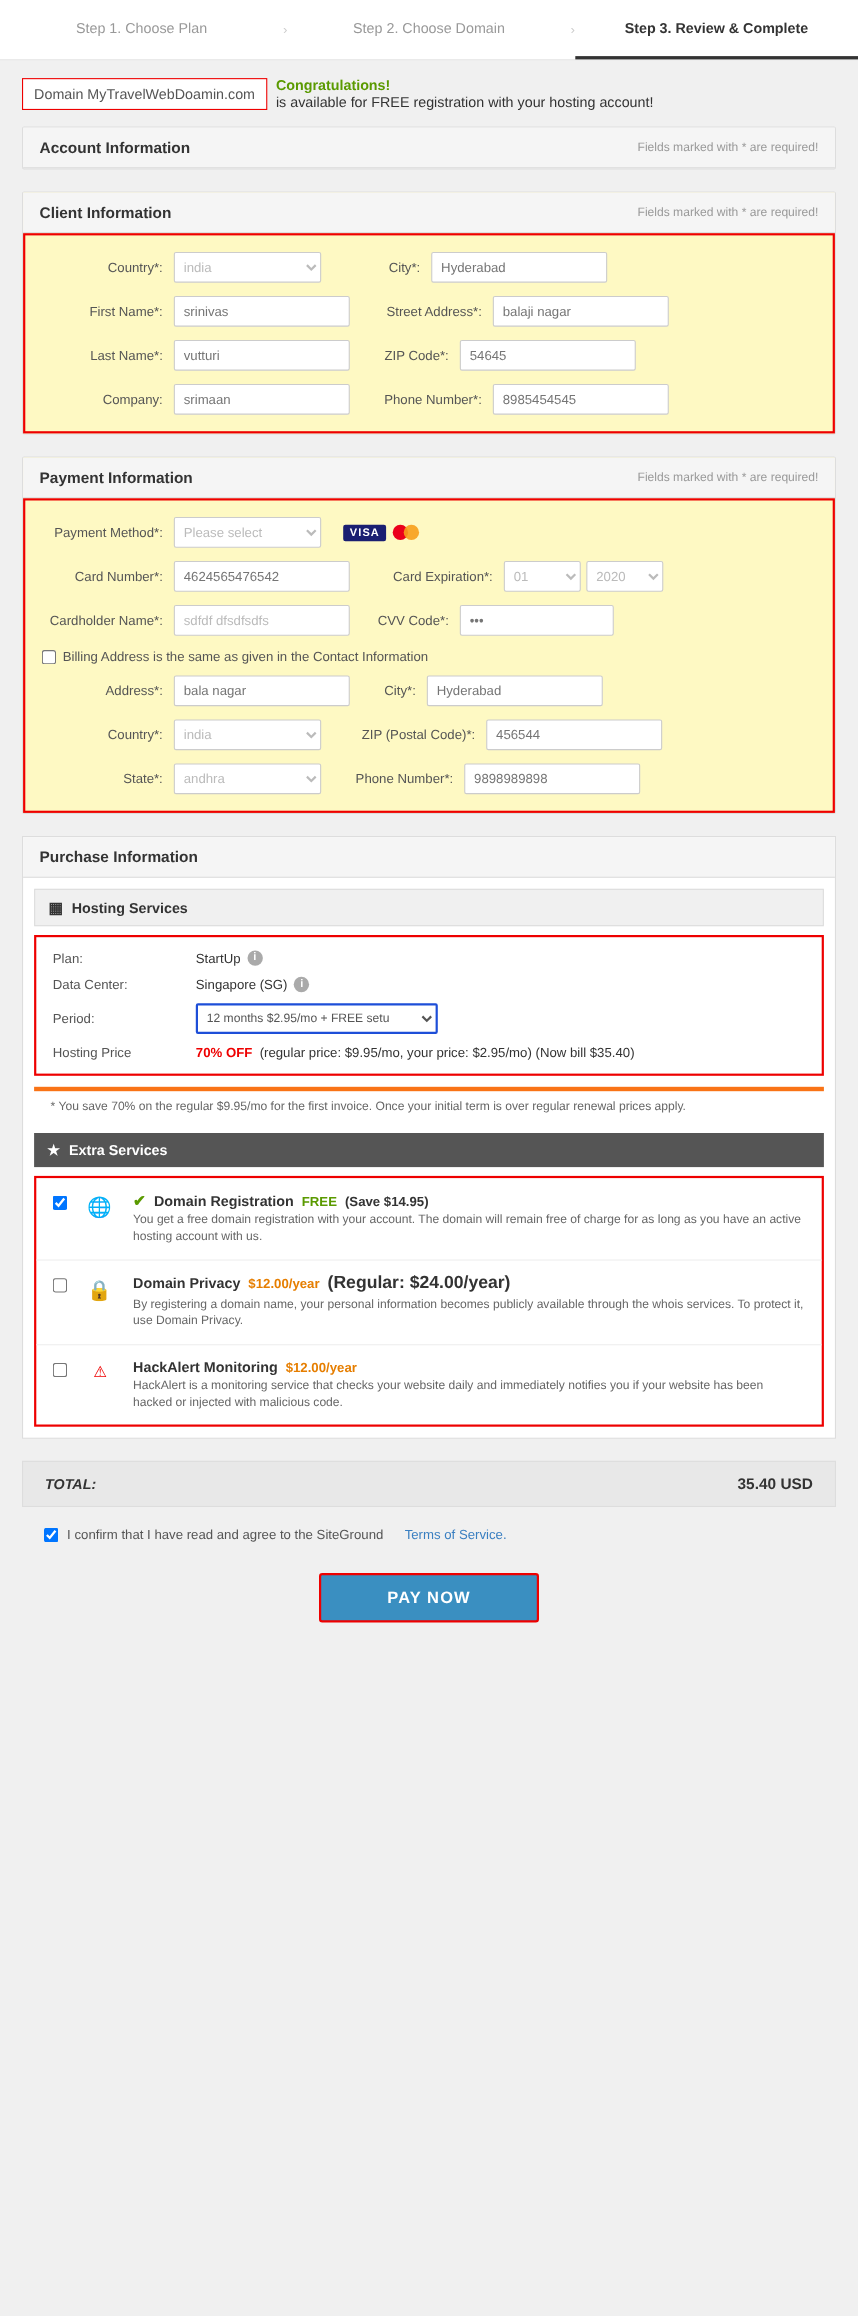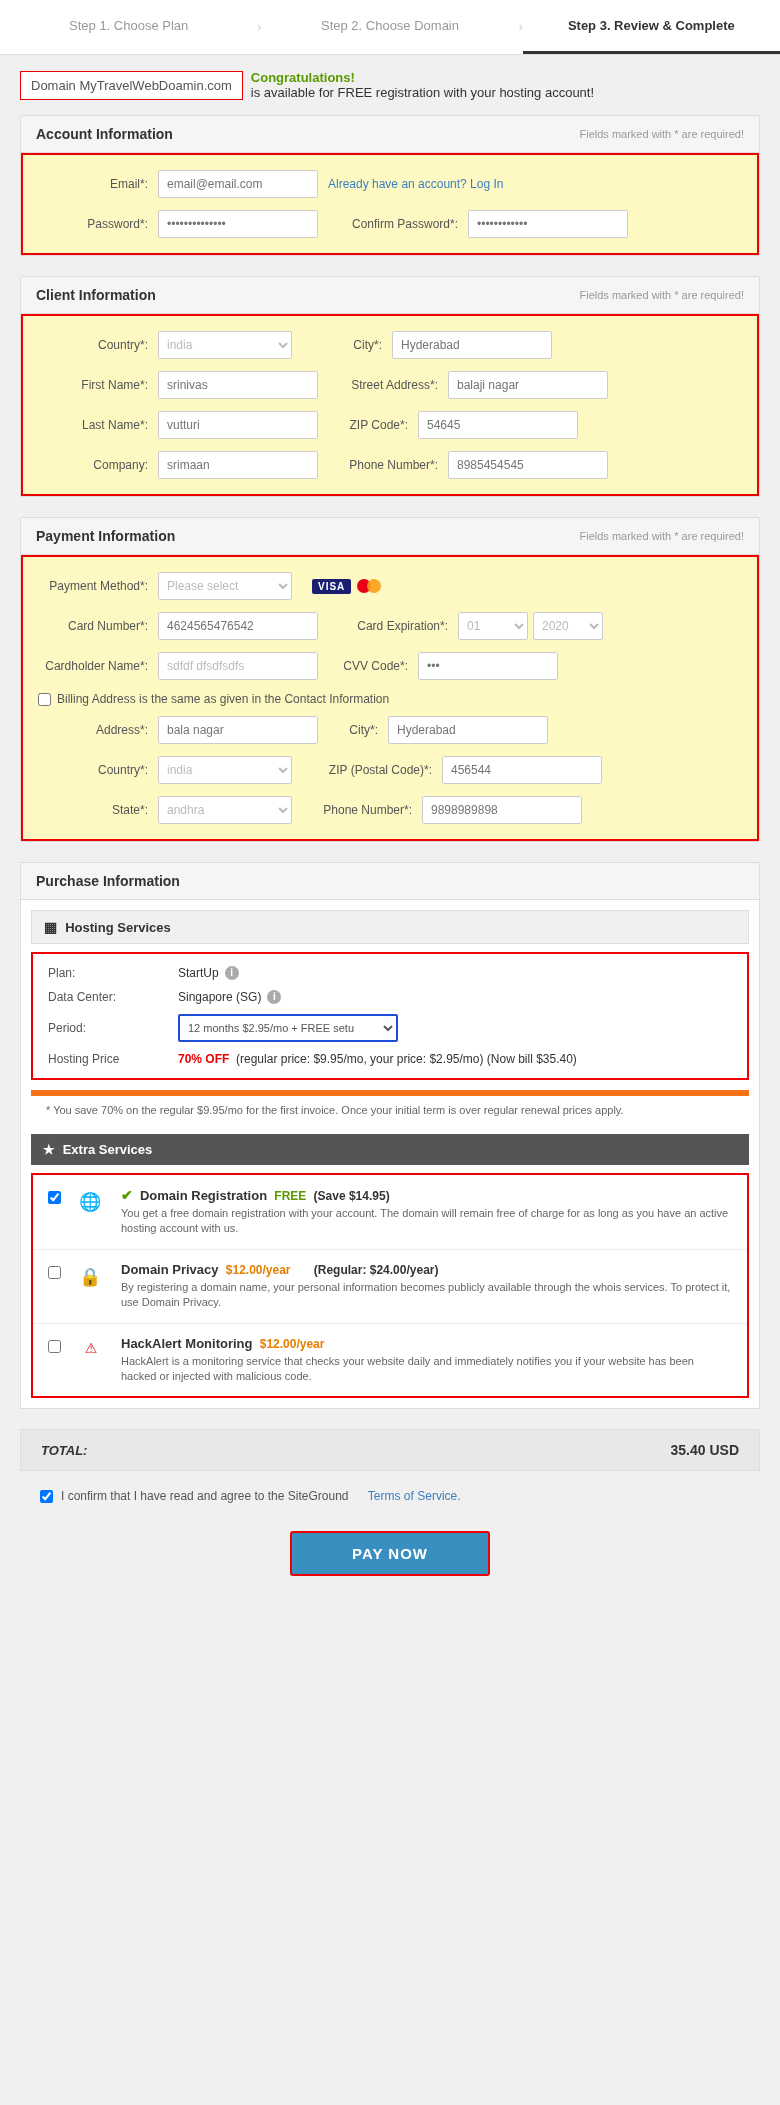--- a/index.html
+++ b/index.html
@@ -291,21 +291,21 @@
       color: #333;
     }
     .discount-badge {
       color: #e00;
       font-weight: bold;
     }
     .savings-note {
       font-size: 11px;
       color: #666;
       padding: 8px 15px;
-      border-top: 6px solid #f97316;
+      border-top: 4px solid #f97316;
     }
 
     
     .extra-header {
       background: #555;
       color: #fff;
       padding: 8px 12px;
       display: flex;
       align-items: center;
       gap: 8px;
@@ -442,33 +442,20 @@
     <div>
       <div class="congrats-text">Congratulations!</div>
       <span class="congrats-desc">is available for FREE registration with your hosting account!</span>
     </div>
   </div>
 
   <div class="panel">
     <div class="panel-header">
       <span class="title">Account Information</span>
       <span class="required-note">Fields marked with * are required!</span>
-    </div>
-    <div class="panel-body">
-      <div class="form-row">
-        <label class="form-label">Email*:</label>
-        <input class="form-input" type="text" placeholder="email@email.com" style="">
-        <a class="account-link" href="#">Already have an account? Log In</a>
-      </div>
-      <div class="form-row">
-        <label class="form-label">Password*:</label>
-        <input class="form-input" type="password" placeholder="••••••••••••••" style="">
-        <label class="form-label" style="width:130px;text-align:right;">Confirm Password*:</label>
-        <input class="form-input" type="password" placeholder="••••••••••••" style="">
-      </div>
     </div>
   </div>
 
   <div class="panel">
     <div class="panel-header">
       <span class="title">Client Information</span>
       <span class="required-note">Fields marked with * are required!</span>
     </div>
     <div class="panel-body">
       <div class="form-row">
@@ -630,21 +617,21 @@
           </div>
         </div>
 
         <div class="extra-service-row">
           <input type="checkbox" style="margin-top: 4px;">
           <div class="service-thumb">🔒</div>
           <div class="service-text">
             <div class="service-name">
               <span>Domain Privacy</span>
               &nbsp;<span class="service-price paid">$12.00/year</span>
-              &nbsp;<span style="color:#333;font-size:12px;margin-left:16px;">(Regular: $24.00/year)</span>
+              &nbsp;<span style="color:#333;font-size:16px;">(Regular: $24.00/year)</span>
             </div>
             <div class="service-desc">By registering a domain name, your personal information becomes publicly available through the whois services. To protect it, use Domain Privacy.</div>
           </div>
         </div>
 
         <div class="extra-service-row">
           <input type="checkbox" style="margin-top: 4px;">
           <div class="service-thumb" style="font-size:14px;color:#e00;">⚠</div>
           <div class="service-text">
             <div class="service-name">

